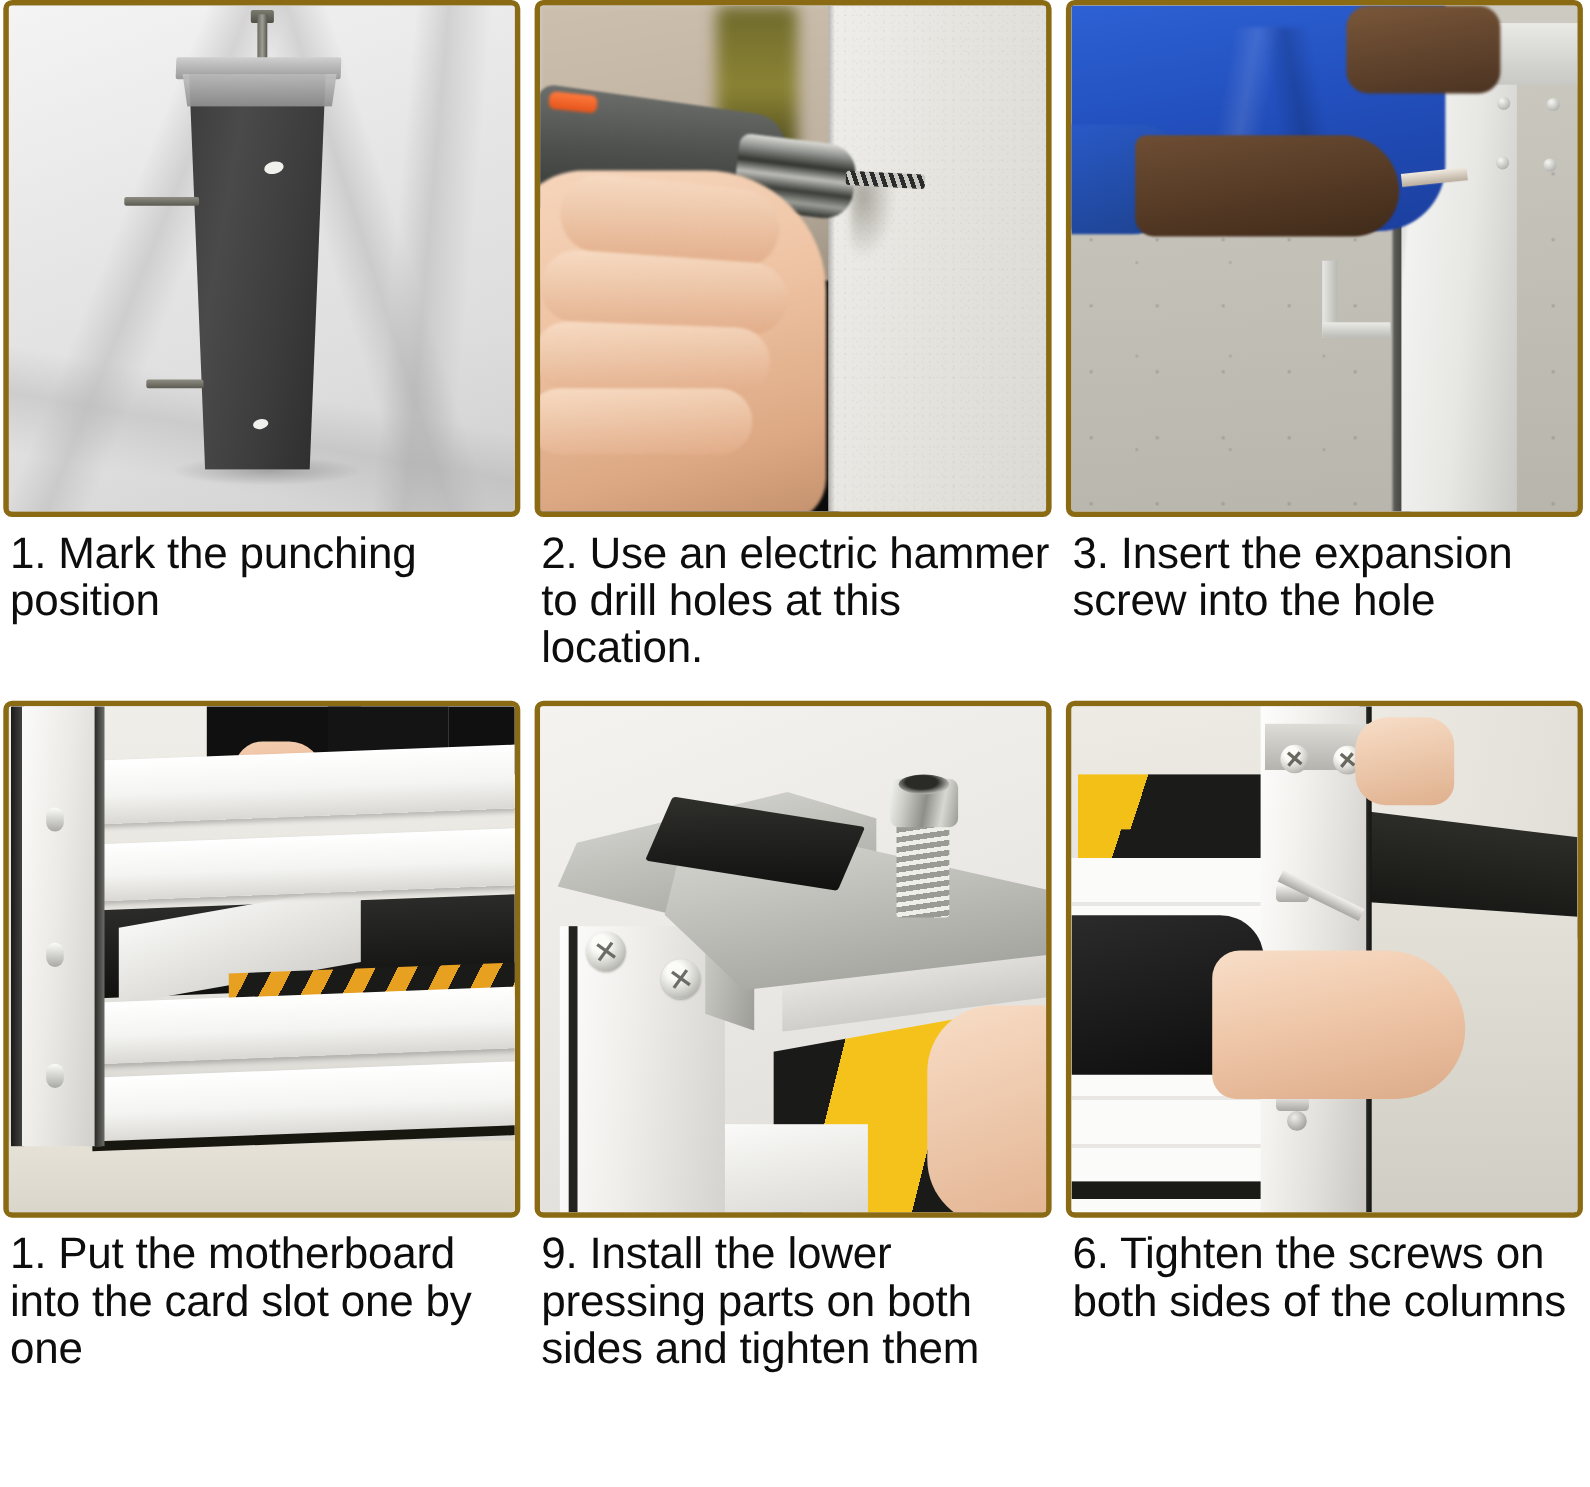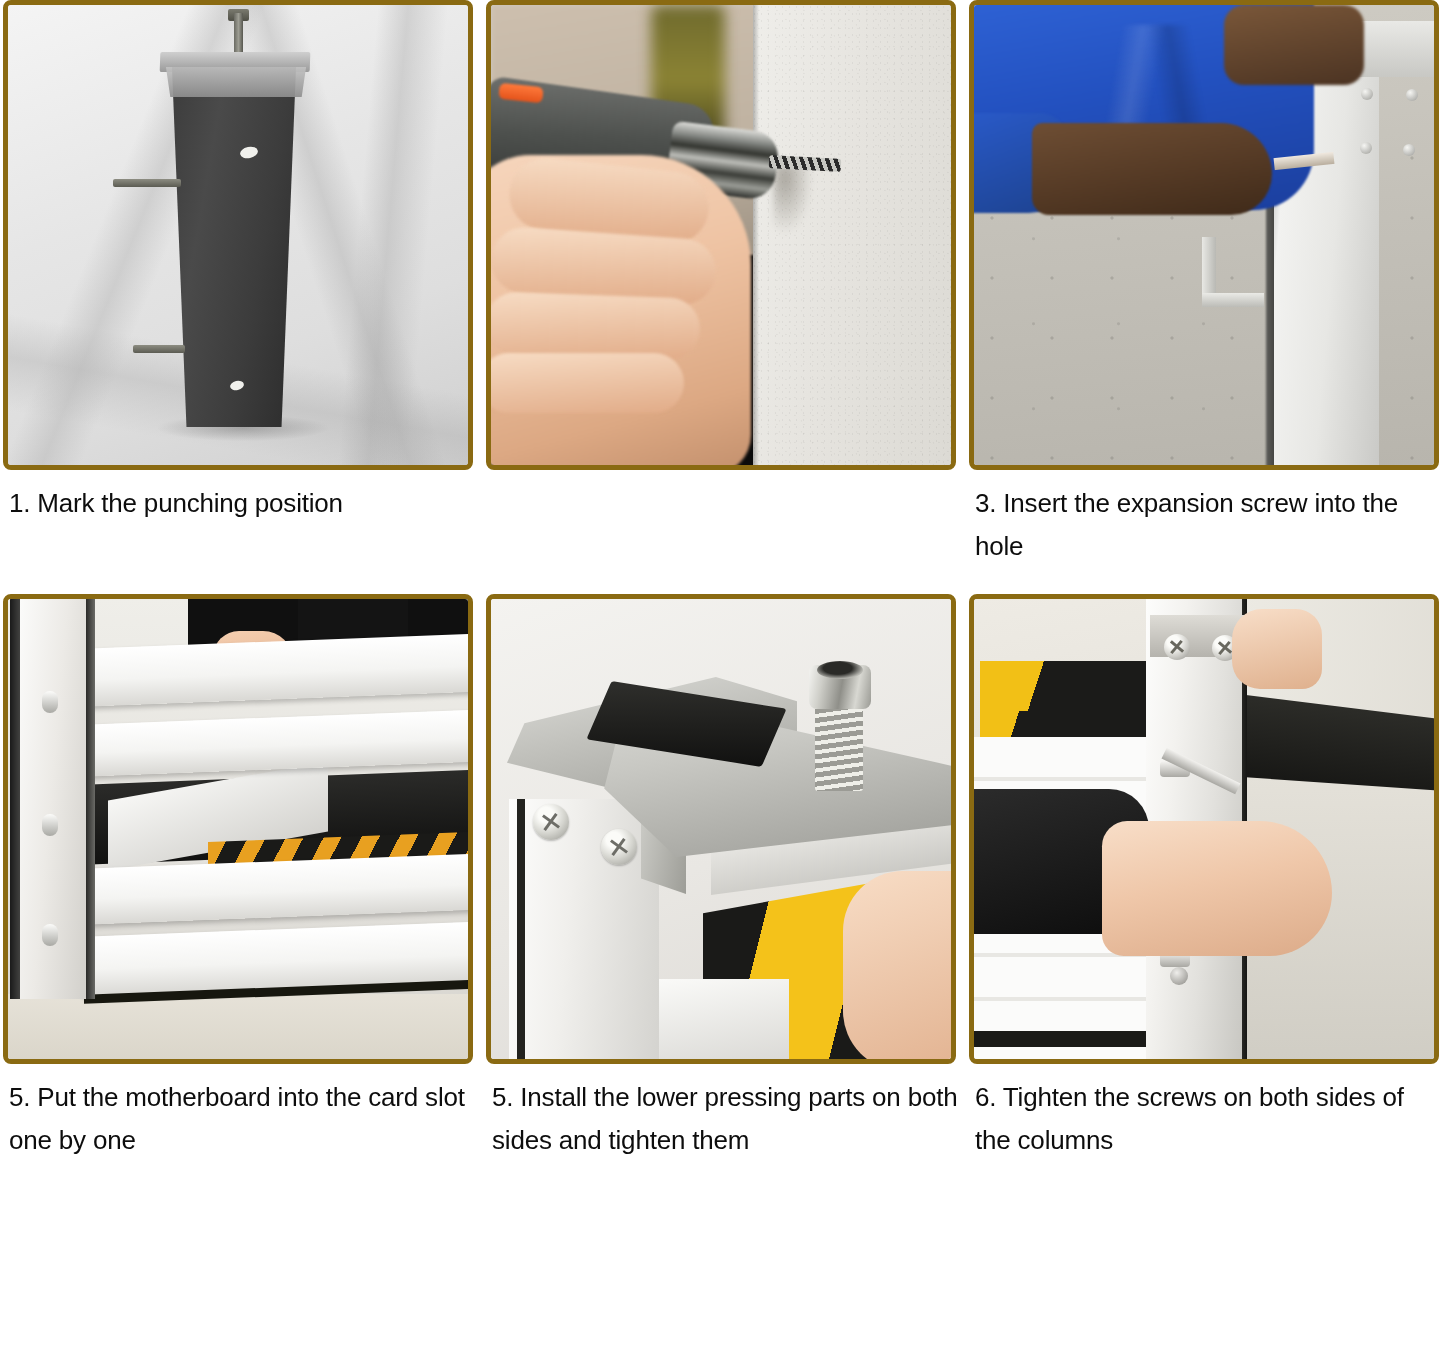--- a/index.html
+++ b/index.html
@@ -62,21 +62,21 @@
     background: #d8d8d8;
   }
   .photo-inner {
     position: absolute;
     inset: 0;
     overflow: hidden;
   }
 
   .caption {
     font-family: "Liberation Sans", sans-serif;
-    font-size: 26px;
+    font-size: 40px;
     line-height: 43px;
     color: #0d0d0d;
     padding: 12px 4px 0 6px;
     max-width: 470px;
     letter-spacing: -0.2px;
   }
 
   
   .p1 { background: linear-gradient(160deg,#f4f4f4 0%,#e6e6e6 40%,#dedede 70%,#cfcfcf 100%); }
   .p1 .drape {
@@ -681,20 +681,21 @@
           <div class="drill-trigger"></div>
           <div class="chuck"></div>
           <div class="bit"></div>
           <div class="hand"></div>
           <div class="finger f1"></div>
           <div class="finger f2"></div>
           <div class="finger f3"></div>
           <div class="finger f4"></div>
         </div>
       </div>
+      <div class="caption">2. Use an electric hammer to drill holes at this location.</div>
     </div>
 
     <div class="cell">
       <div class="photo-frame">
         <div class="photo-inner p3">
           <div class="floor"></div>
           <div class="post-dark"></div>
           <div class="post"></div>
           <div class="post-top"></div>
           <div class="scr s1"></div>
@@ -738,21 +739,21 @@
           <div class="board b4"></div>
           <div class="floor-line"></div>
           <div class="column-edge"></div>
           <div class="column"></div>
           <div class="column-edge2"></div>
           <div class="col-screw cs1"></div>
           <div class="col-screw cs2"></div>
           <div class="col-screw cs3"></div>
         </div>
       </div>
-      <div class="caption">5. Put the motherboard into the card slot one by one</div>
+      <div class="caption">1. Put the motherboard into the card slot one by one</div>
     </div>
 
     <div class="cell">
       <div class="photo-frame">
         <div class="photo-inner p5">
           <div class="bg"></div>
           <div class="hazard"></div>
           <div class="hand"></div>
           <div class="board-w"></div>
           <div class="post"></div>
@@ -762,21 +763,21 @@
           <div class="lip"></div>
           <div class="bracket-plate"></div>
           <div class="bracket-hole"></div>
           <div class="bolt-thread"></div>
           <div class="bolt-head"></div>
           <div class="bolt-cap"></div>
           <div class="screw sc1"></div>
           <div class="screw sc2"></div>
         </div>
       </div>
-      <div class="caption">5. Install the lower pressing parts on both sides and tighten them</div>
+      <div class="caption">9. Install the lower pressing parts on both sides and tighten them</div>
     </div>
 
     <div class="cell">
       <div class="photo-frame">
         <div class="photo-inner p6">
           <div class="bg"></div>
           <div class="wall-r"></div>
           <div class="baseboard"></div>
           <div class="floor-r"></div>
           <div class="hazard"></div>

